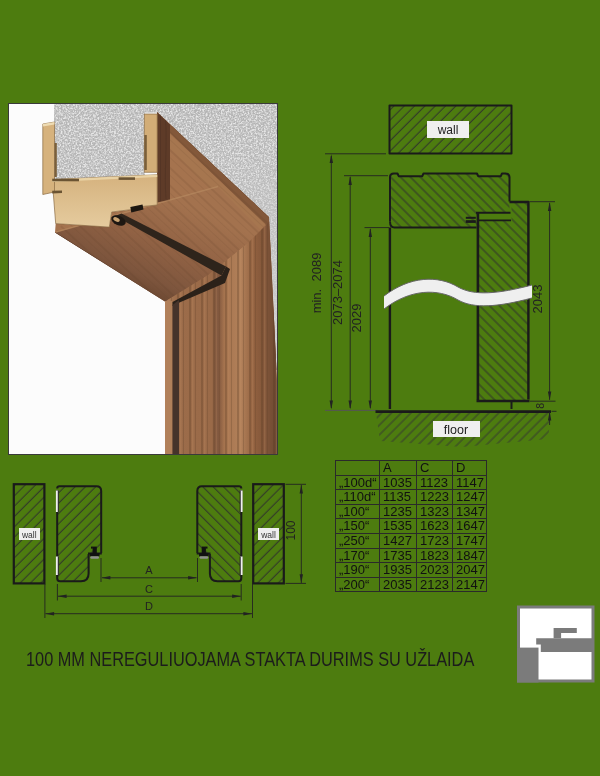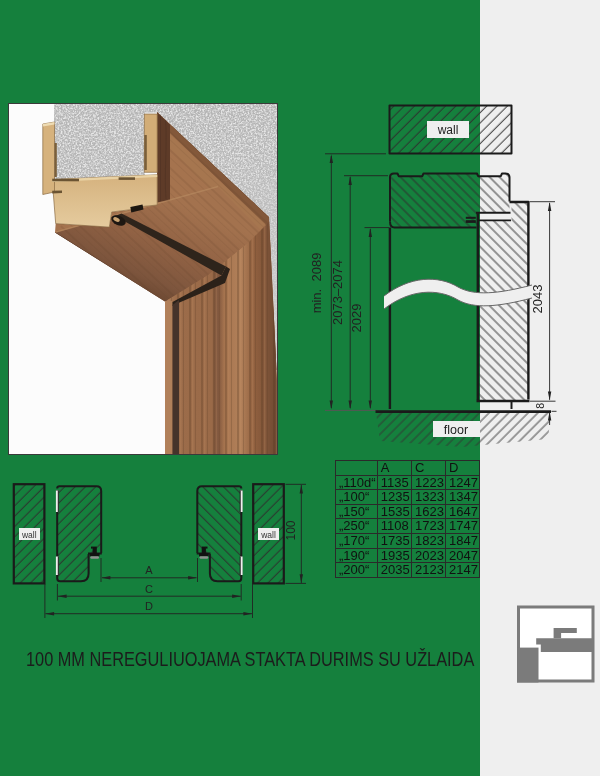--- a/index.html
+++ b/index.html
@@ -1,17 +1,17 @@
 <!DOCTYPE html>
 <html><head>
 <meta charset="utf-8">
 <style>
 html,body{margin:0;padding:0;}
 body{width:600px;height:776px;background:#efefef;font-family:"Liberation Sans",sans-serif;overflow:hidden;}
-#page{position:relative;width:480px;height:776px;background:#15803d;}
+#page{position:relative;width:600px;height:776px;background:#4d7c0f;}
 #cap{position:absolute;left:26px;top:648px;width:600px;font-size:20px;color:#1c1c1c;transform:scaleX(0.816);transform-origin:0 0;white-space:nowrap;}
 #tbl{position:absolute;left:335px;top:460px;border-collapse:collapse;font-size:13px;color:#111;}
 #tbl td{border:1px solid #2a2a2a;padding:0 1px 0 3px;height:13.6px;line-height:13.6px;text-align:left;vertical-align:middle;}
 #tbl td.c0{width:39px;}
 #tbl td.c1{width:32px;}
 #tbl td.c2{width:31px;}
 #tbl td.c3{width:26px;}
 </style>
 </head>
 <body>
@@ -340,40 +340,46 @@
 
 <table id="tbl" cellspacing="0">
 <tbody>
         <tr>
           <td class="c0"></td>
           <td class="c1">A</td>
           <td class="c2">C</td>
           <td class="c3">D</td>
         </tr>
 <tr>
+          <td>„100d“</td>
+          <td>1035</td>
+          <td>1123</td>
+          <td>1147</td>
+        </tr>
+<tr>
           <td>„110d“</td>
           <td>1135</td>
           <td>1223</td>
           <td>1247</td>
         </tr>
 <tr>
           <td>„100“</td>
           <td>1235</td>
           <td>1323</td>
           <td>1347</td>
         </tr>
 <tr>
           <td>„150“</td>
           <td>1535</td>
           <td>1623</td>
           <td>1647</td>
         </tr>
 <tr>
           <td>„250“</td>
-          <td>1108</td>
+          <td>1427</td>
           <td>1723</td>
           <td>1747</td>
         </tr>
 <tr>
           <td>„170“</td>
           <td>1735</td>
           <td>1823</td>
           <td>1847</td>
         </tr>
 <tr>

